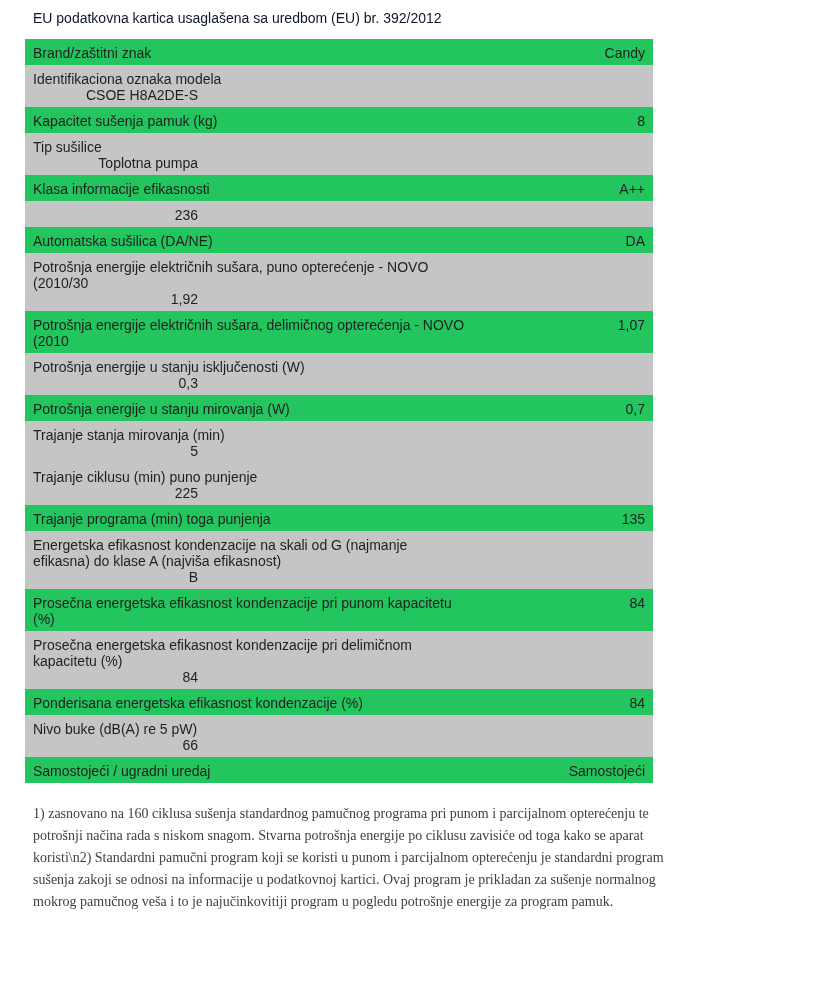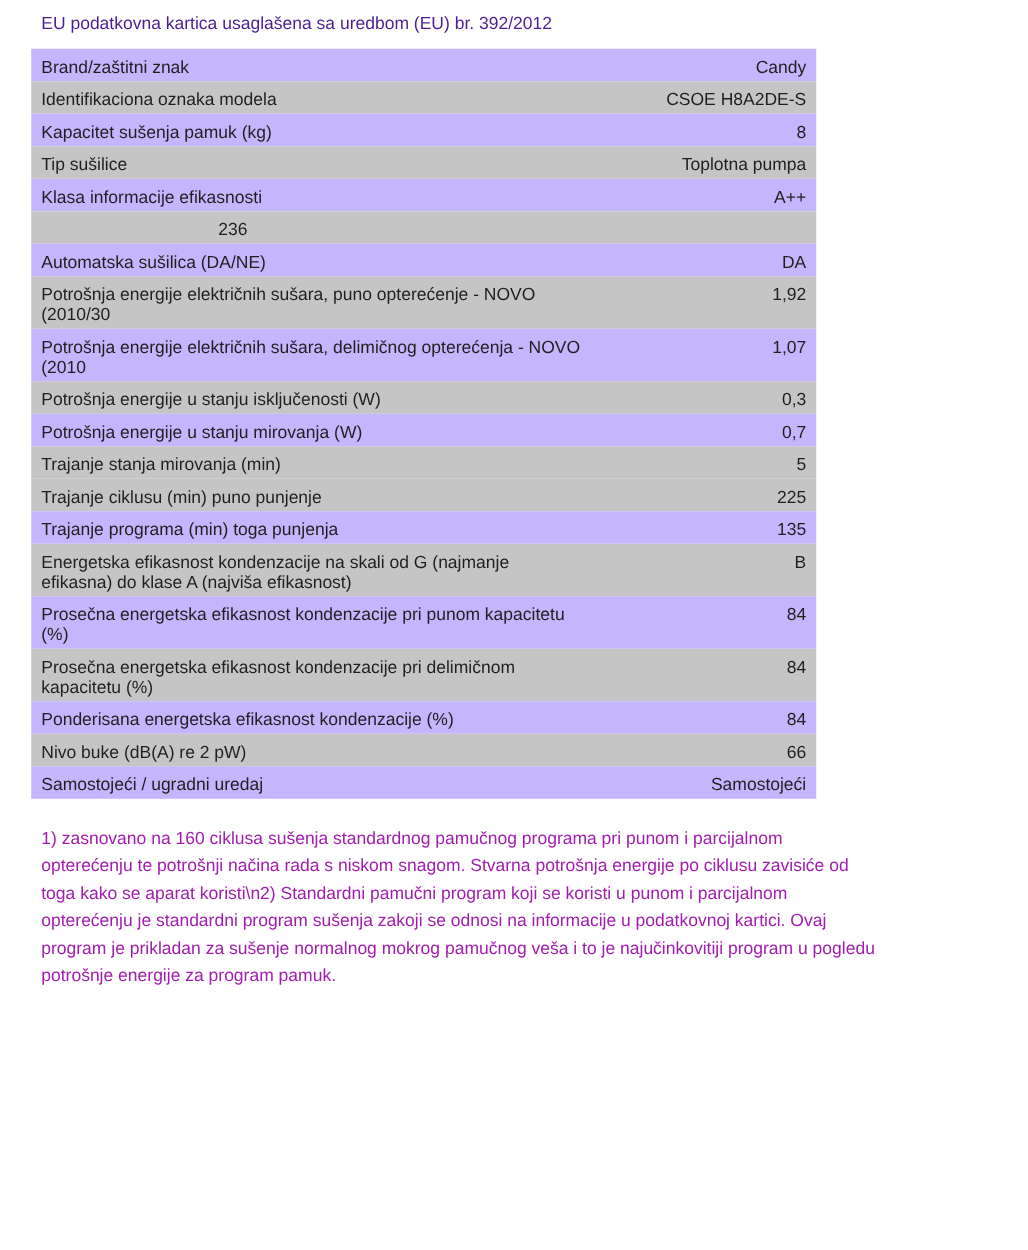--- a/index.html
+++ b/index.html
@@ -17,57 +17,59 @@
     width: 822px;
     height: 1000px;
     background: #fff;
     position: relative;
   }
   .doc-title {
     margin: 10px 0 0 33px;
     font-size: 14px;
     line-height: 16px;
     font-weight: 400;
-    color: #4c1d95;
+    color: #0f172a;
   }
   .data-table {
     margin: 13px 0 0 25px;
     width: 628px;
   }
   .row {
     display: flex;
     justify-content: space-between;
     align-items: flex-start;
     padding: 6px 8px 4px 8px;
     min-height: 24px; 
-    background: #c4b5fd;
+    background: #22c55e;
     box-sizing: border-box;
   }
   .row.shaded {
     background: var(--shaded, #c5c5c5);
+    flex-direction: column;
   }
   .row .label {
     width: 435px;
     font-size: 14px;
     line-height: 16px;
     color: #1f1f1f;
   }
   .row .value {
     width: 165px;
     text-align: right;
     font-size: 14px;
     line-height: 16px;
     color: #1f1f1f;
   }
   .footnote {
     margin: 20px 0 0 33px;
     width: 668px;
     font-size: 14px;
     line-height: 22px;
-    color: #a21caf;
+    color: #404040;
+    font-family: Liberation Serif, serif;
   }
 </style>
 </head>
 <body style="color: rgb(31, 31, 31); background: rgb(255, 255, 255);">
 
 <div class="page">
   <div class="doc-title">EU podatkovna kartica usaglašena sa uredbom (EU) br. 392/2012</div>
 
   <div class="data-table">
 
@@ -136,21 +138,21 @@
       </div>
       <div class="row shaded">
         <div class="label">Prosečna energetska efikasnost kondenzacije pri delimičnom kapacitetu (%)</div>
         <div class="value">84</div>
       </div>
       <div class="row">
         <div class="label">Ponderisana energetska efikasnost kondenzacije (%)</div>
         <div class="value">84</div>
       </div>
       <div class="row shaded">
-        <div class="label">Nivo buke  (dB(A) re 2 pW)</div>
+        <div class="label">Nivo buke  (dB(A) re 5 pW)</div>
         <div class="value">66</div>
       </div>
       <div class="row">
         <div class="label">Samostojeći / ugradni uredaj</div>
         <div class="value">Samostojeći</div>
       </div>
     </div>
 
   <div class="footnote">1) zasnovano na 160 ciklusa sušenja standardnog pamučnog programa pri punom i parcijalnom opterećenju te potrošnji načina rada s niskom snagom. Stvarna potrošnja energije po ciklusu zavisiće od toga kako se aparat koristi\n2) Standardni pamučni program koji se koristi u punom i parcijalnom opterećenju je standardni program sušenja zakoji se odnosi na informacije u podatkovnoj kartici. Ovaj program je prikladan za sušenje normalnog mokrog pamučnog veša i to je najučinkovitiji program u pogledu potrošnje energije za program pamuk.</div>
 </div>

